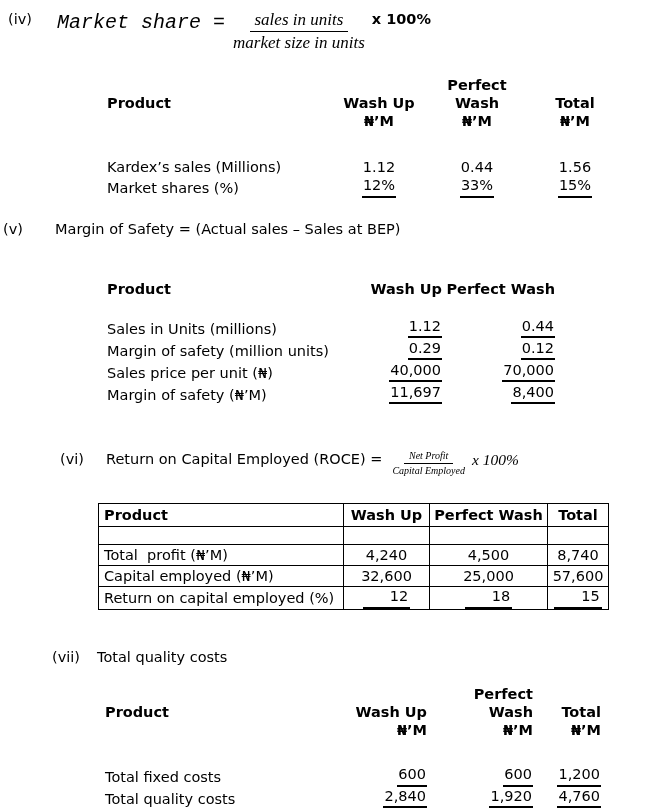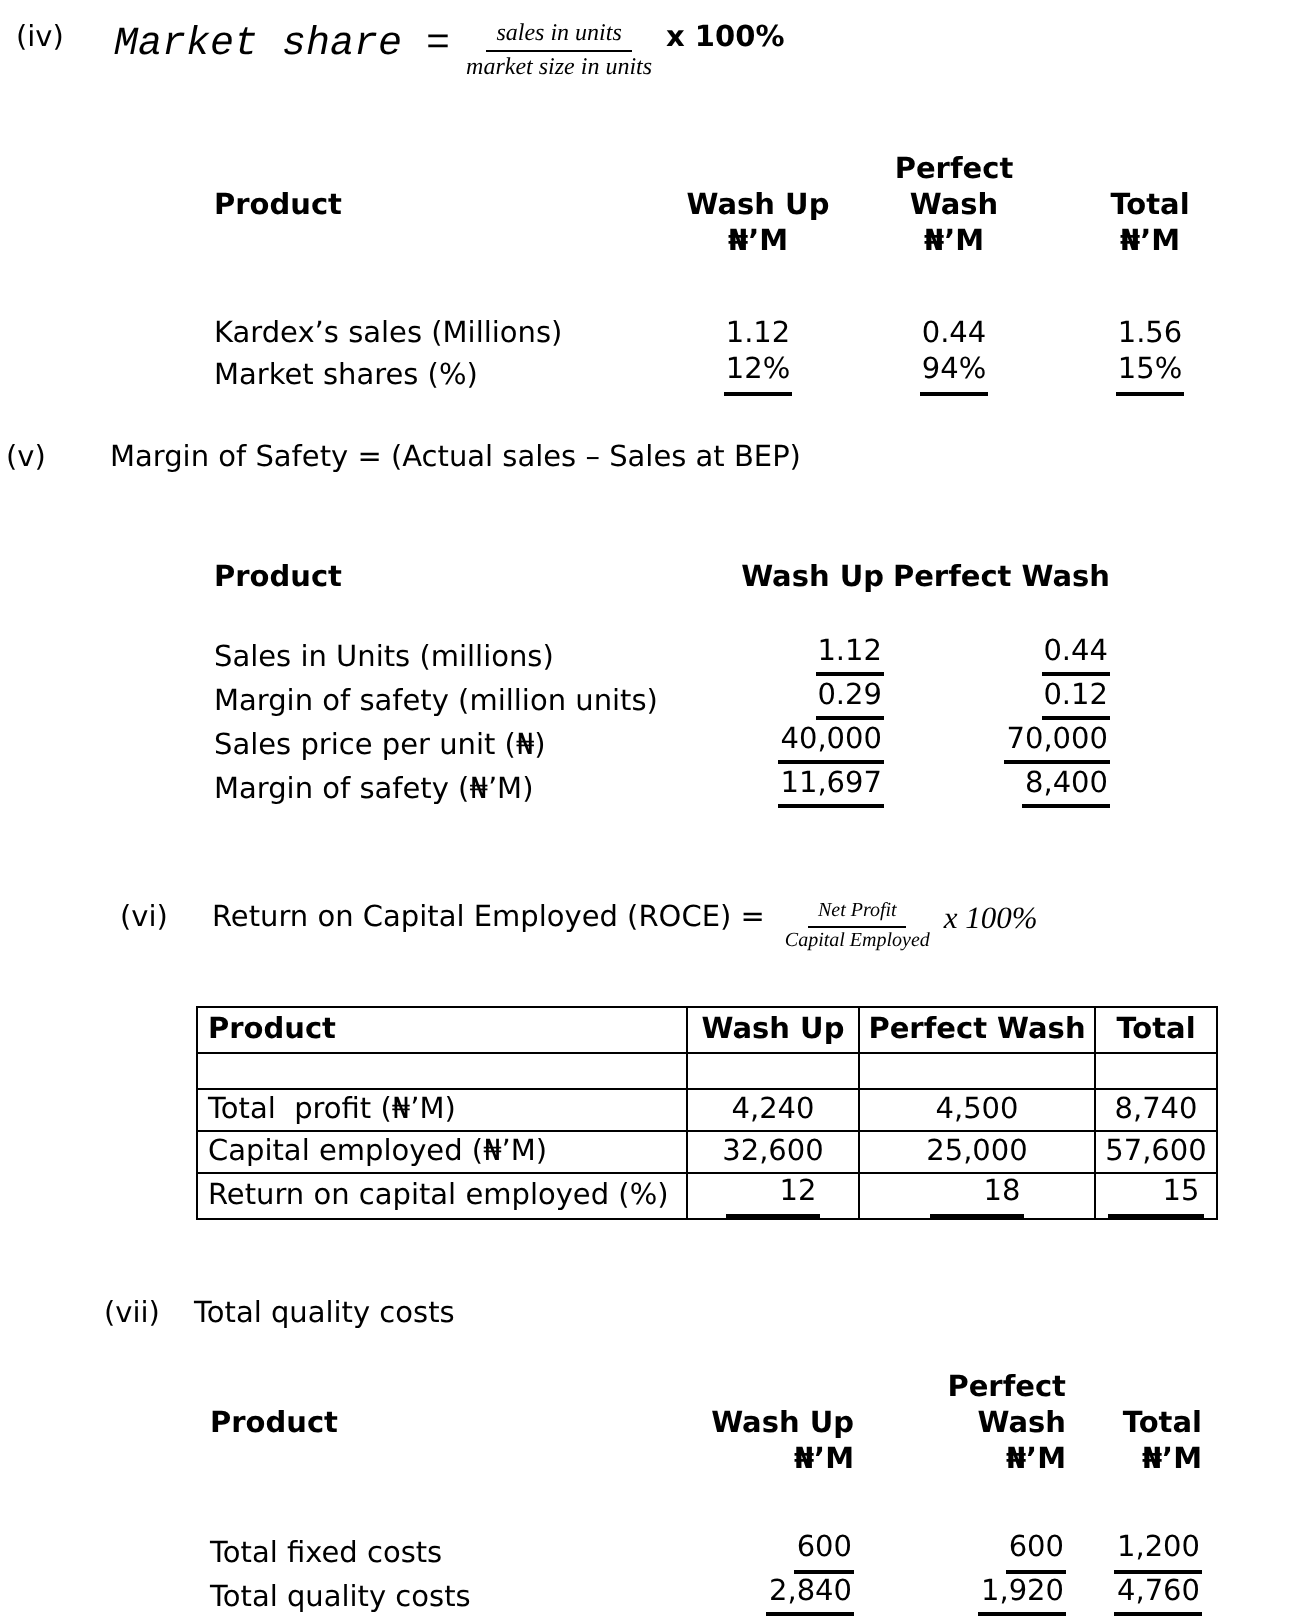--- a/index.html
+++ b/index.html
@@ -56,21 +56,21 @@
   #table-roce tr.data td  { height:20px; font-weight:500; }
 </style>
 </head>
 <body>
 
 <div class="page">
 
   <div class="abs formula-row" style="left:8px; top:10px;">
     <span class="sec-num" style="width:49px;">(iv)</span>
     <span class="math-lhs">Market share =</span>
-    <span class="frac" style="font-size:12px;">
+    <span class="frac" style="font-size:17px;">
       <span class="num">sales in units</span>
       <span class="den">market size in units</span>
     </span>
     <span class="x100-bold">x 100%</span>
   </div>
 
   <table class="abs" id="table-market-share" style="left:107px; top:76px;">
     <colgroup>
         <col style="width:227px">
         <col style="width:90px">
@@ -95,21 +95,21 @@
         </tr>
     <tr class="data">
       <td class="lbl">Kardex’s sales (Millions)</td>
       <td class="c">1.12</td>
       <td class="c">0.44</td>
       <td class="c">1.56</td>
     </tr>
     <tr class="data">
       <td class="lbl">Market shares (%)</td>
       <td class="c"><span class="u">12%</span></td>
-      <td class="c"><span class="u">94%</span></td>
+      <td class="c"><span class="u">33%</span></td>
       <td class="c"><span class="u">15%</span></td>
     </tr>
   </tbody>
     </table>
 
   <div class="abs formula-row" style="left:3px; top:220px;">
     <span class="sec-num" style="width:52px;">(v)</span>
     <span class="heading-text">Margin of Safety = (Actual sales – Sales at BEP)</span>
   </div>
 

